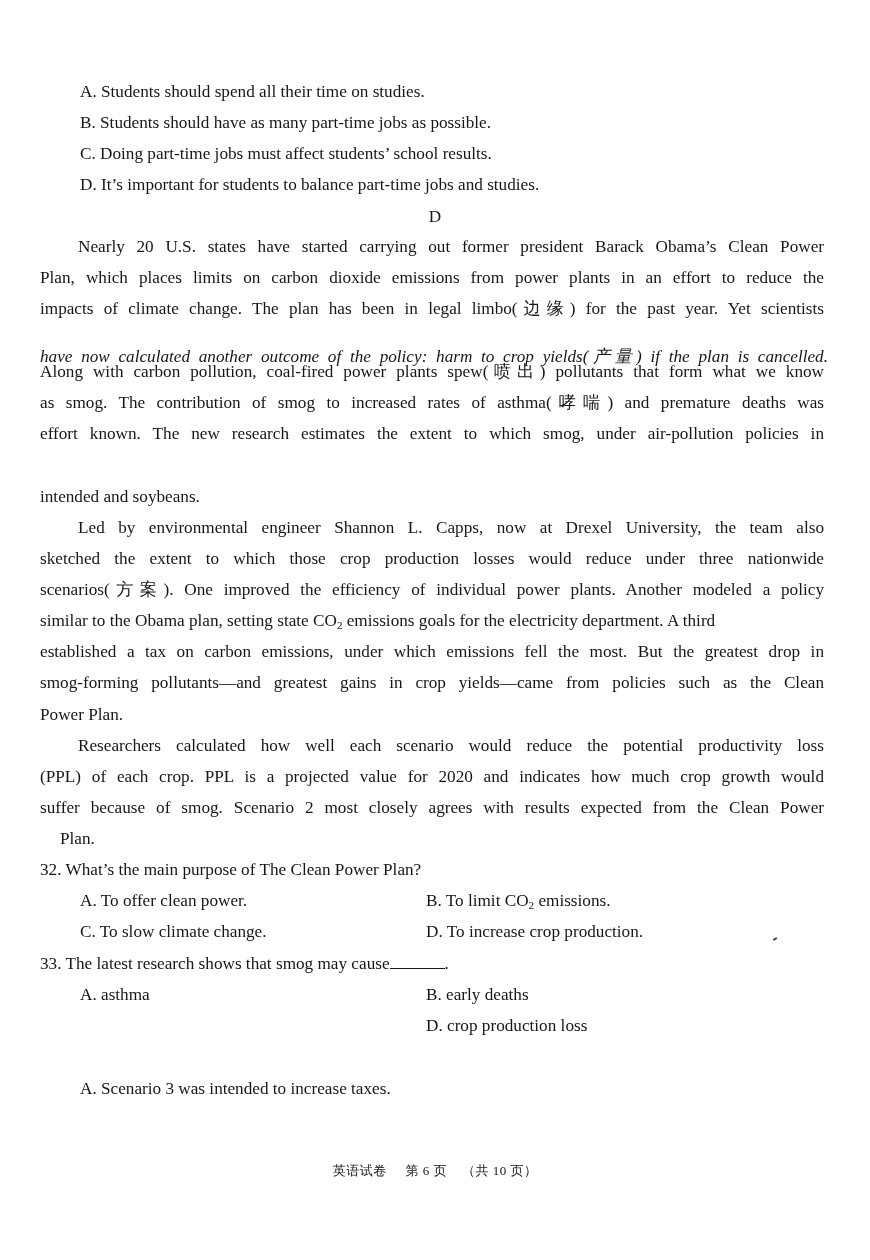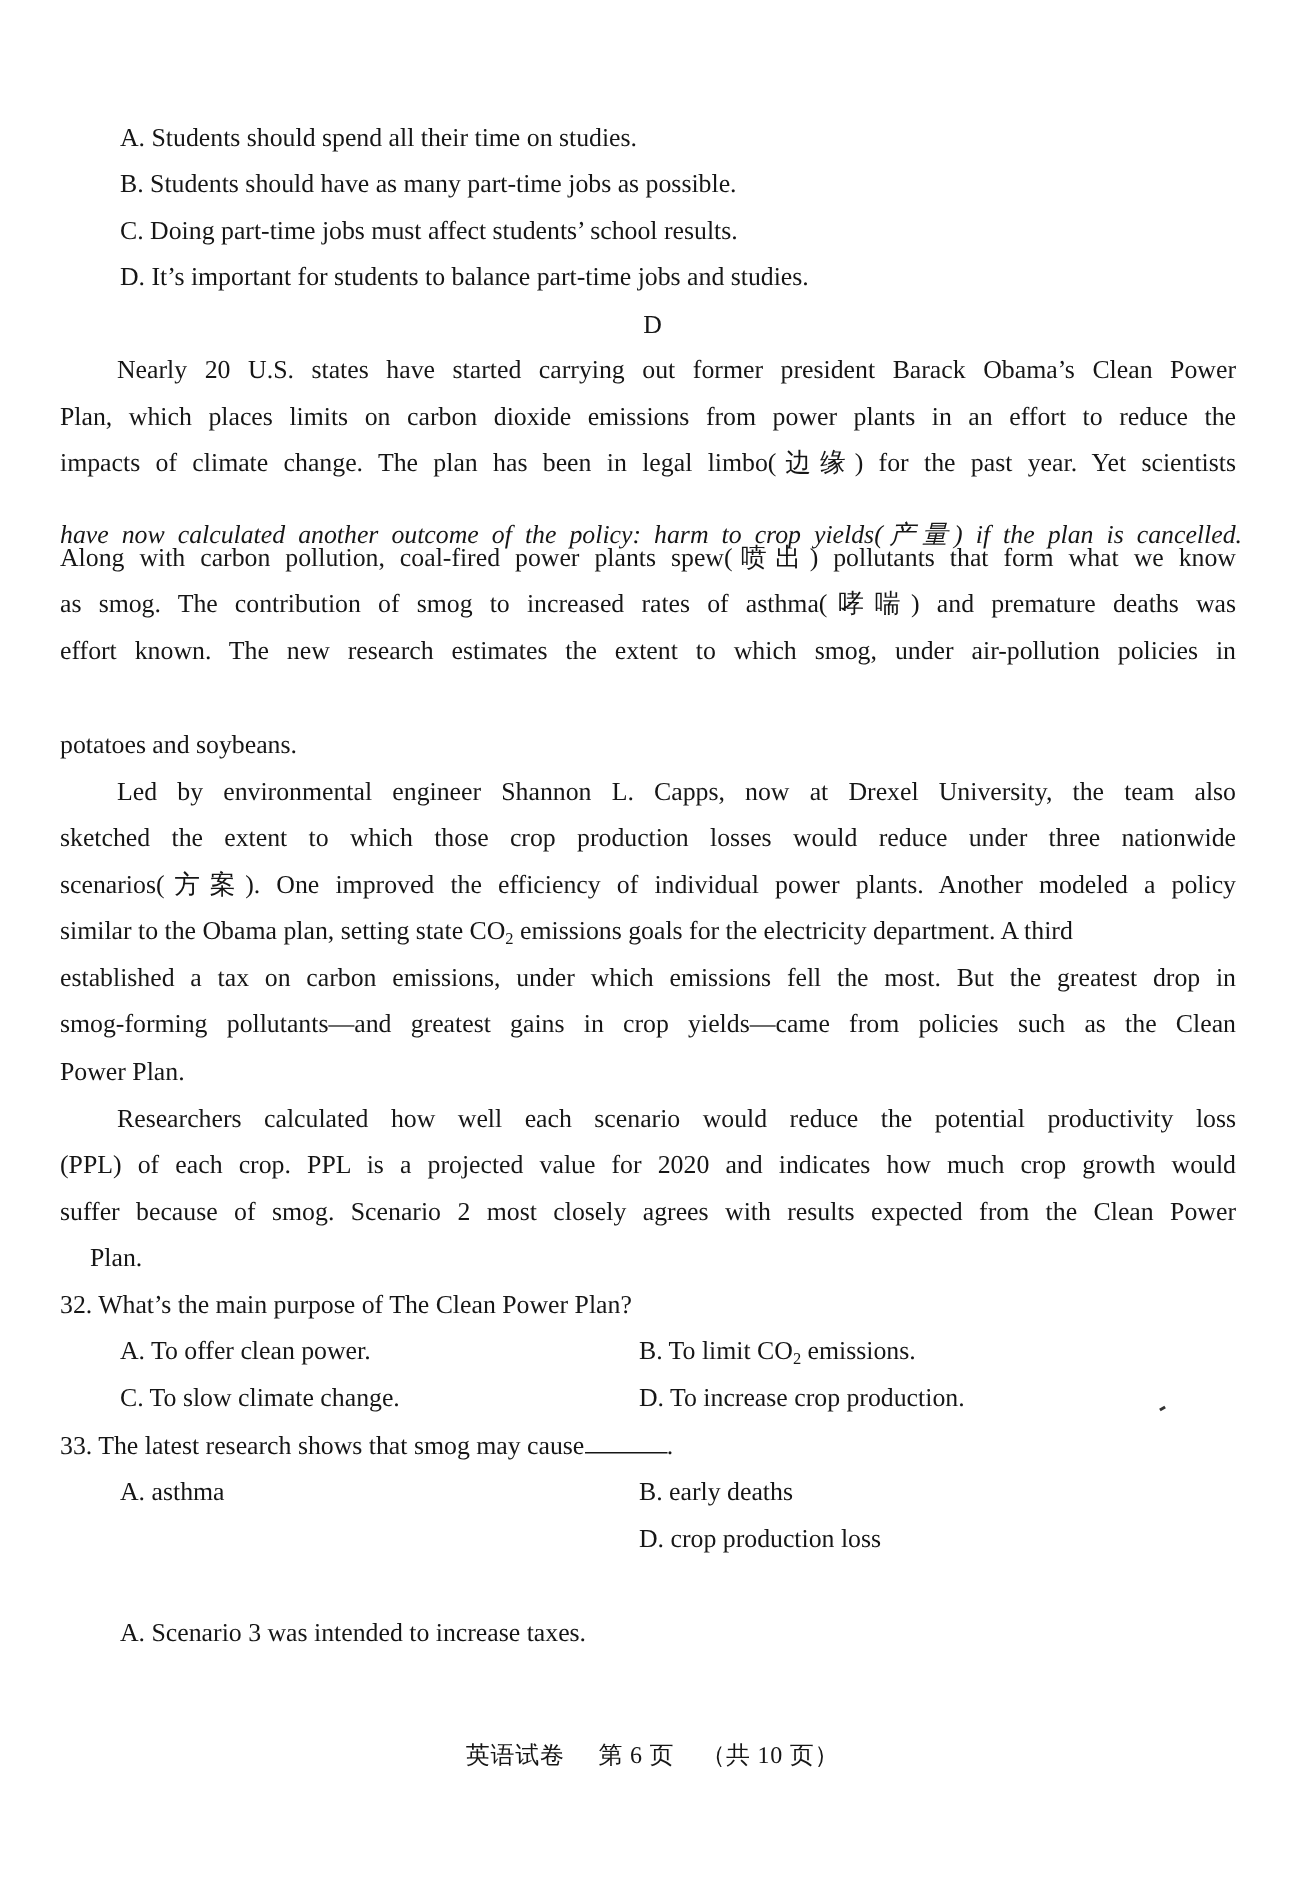--- a/index.html
+++ b/index.html
@@ -14,21 +14,21 @@
       font-size: 17.2px; line-height: 22px; white-space: nowrap;
     }
     .justify {
       text-align: justify; text-align-last: justify; white-space: normal;
     }
     .opt { left: 80px; }
     .q { left: 40px; }
     .col2 { left: 426px; }
     .center { left: 0; width: 870px; text-align: center; }
     .section-letter { font-weight: normal; }
-    .footer { font-size: 16px; letter-spacing: 0.5px; }
+    .footer { font-size: 13px; letter-spacing: 0.5px; }
     sub { font-size: 11px; vertical-align: -3px; line-height: 0; }
     .blank { display: inline-block; width: 55px; border-bottom: 1px solid #161616; height: 14px; vertical-align: baseline; }
     .speck { position: absolute; width: 4px; height: 2px; background: #333; transform: rotate(-30deg); }
   </style>
 </head>
 <body>
 
 <div class="page">
 
   <div class="line opt" style="top:81px;">A. Students should spend all their time on studies.</div>
@@ -38,21 +38,21 @@
 
   <div class="line center section-letter" style="top:206px;">D</div>
 
   <div class="line justify" style="top:236px; left:78px; width:746px;">Nearly 20 U.S. states have started carrying out former president Barack Obama’s Clean Power</div>
   <div class="line justify" style="top:298px; width:784px;">impacts of climate change. The plan has been in legal limbo(边缘) for the past year. Yet scientists</div>
   <div class="line justify" style="top:267px; width:784px;">Plan, which places limits on carbon dioxide emissions from power plants in an effort to reduce the</div>
   <div class="line justify" style="top:346px; width:788px;font-style:italic;">have now calculated another outcome of the policy: harm to crop yields(产量) if the plan is cancelled.</div>
   <div class="line justify" style="top:361px; width:784px;">Along with carbon pollution, coal-fired power plants spew(喷出) pollutants that form what we know</div>
   <div class="line justify" style="top:392px; width:784px;">as smog. The contribution of smog to increased rates of asthma(哮喘) and premature deaths was</div>
   <div class="line justify" style="top:423px; width:784px;">effort known. The new research estimates the extent to which smog, under air-pollution policies in</div>
-  <div class="line" style="top:486px;">potatoes and soybeans.</div>
+  <div class="line" style="top:486px;">intended and soybeans.</div>
 
   <div class="line justify" style="top:517px; left:78px; width:746px;">Led by environmental engineer Shannon L. Capps, now at Drexel University, the team also</div>
   <div class="line justify" style="top:548px; width:784px;">sketched the extent to which those crop production losses would reduce under three nationwide</div>
   <div class="line justify" style="top:579px; width:784px;">scenarios(方案). One improved the efficiency of individual power plants. Another modeled a policy</div>
   <div class="line" style="top:610px; width:784px; display:flex; justify-content:space-between;">
     <span style="white-space:nowrap;"><span>similar to the Obama plan, setting state CO</span><sub>2</sub><span> emissions goals for the electricity department. A third</span></span>
   </div>
   <div class="line justify" style="top:641px; width:784px;">established a tax on carbon emissions, under which emissions fell the most. But the greatest drop in</div>
   <div class="line justify" style="top:672px; width:784px;">smog-forming pollutants—and greatest gains in crop yields—came from policies such as the Clean</div>
   <div class="line" style="top:704px;">Power Plan.</div>

